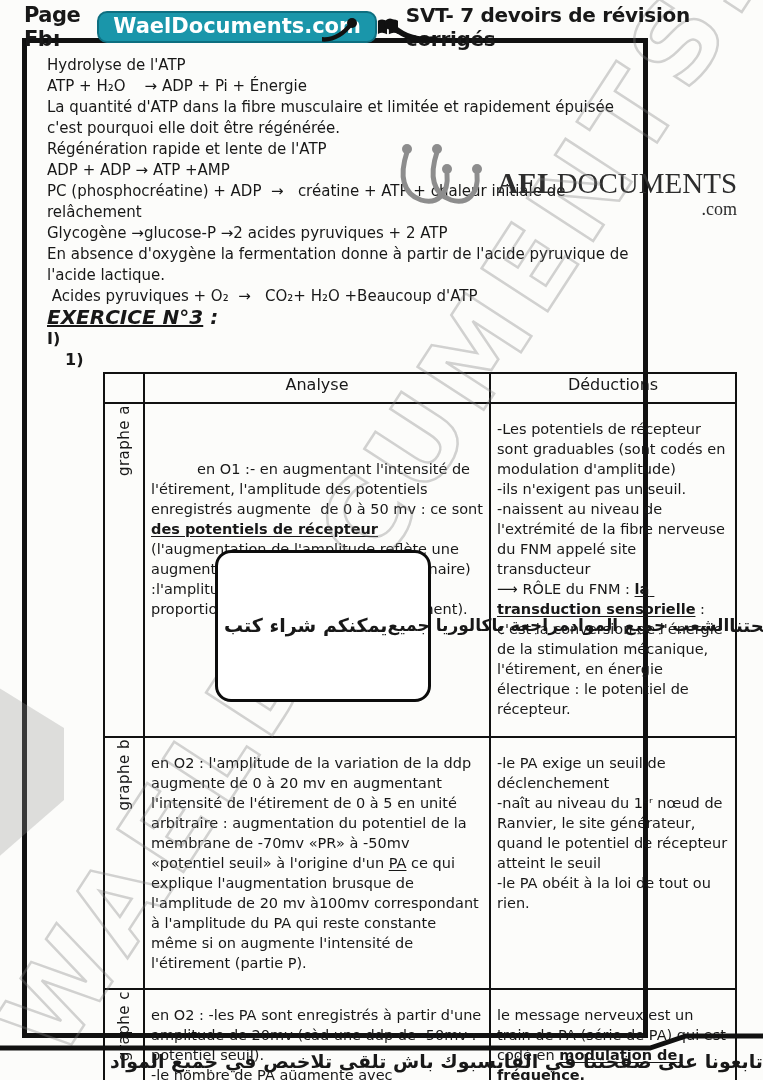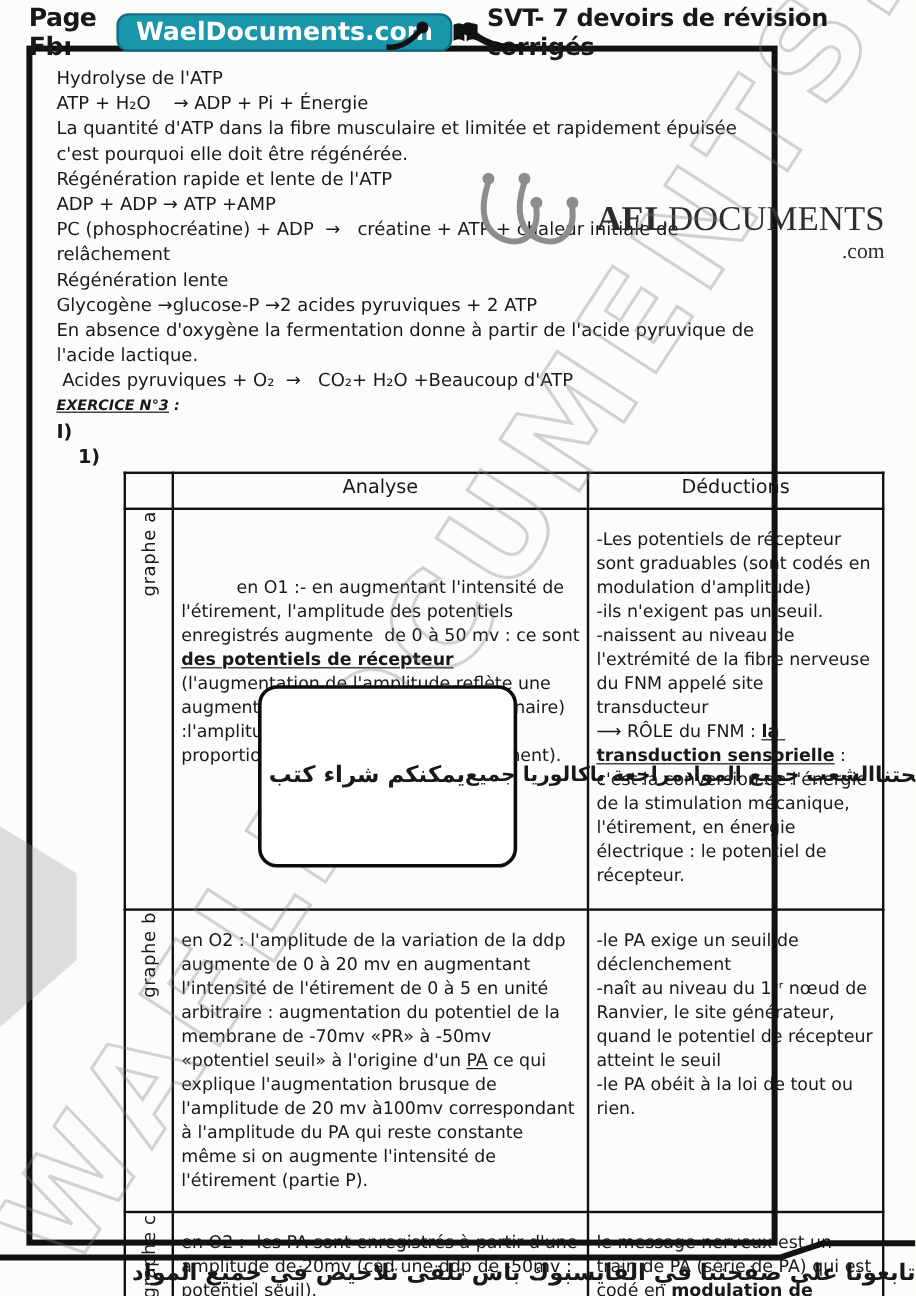--- a/index.html
+++ b/index.html
@@ -9,21 +9,21 @@
   
   .topbar{position:absolute;top:0;left:0;right:0;height:38px;display:flex;align-items:center;justify-content:space-between;padding:16px 10px 0 24px;box-sizing:border-box;z-index:7;}
   .fb-label{font-weight:800;font-size:21px;letter-spacing:-.5px;}
   .site-badge{margin-left:7px;background:#1a96aa;color:#fff;font-weight:800;font-size:21px;padding:1px 14px 3px;border-radius:10px;border:2px solid #0e6f80;}
   .right-title{display:flex;align-items:center;gap:7px;font-weight:800;font-size:20px;letter-spacing:-.3px;}
   .swoosh{position:absolute;left:322px;top:14px;z-index:7;}
 
   
   .frame{position:absolute;left:22px;top:38px;width:626px;height:1000px;border:5px solid #111;box-sizing:border-box;padding:12px 2px 0 20px;background:transparent;}
   .intro-line{font-size:15px;line-height:21px;white-space:pre-wrap;}
-  .exo-head{font-size:12px;line-height:21px;font-weight:800;font-style:italic;}
+  .exo-head{font-size:20px;line-height:21px;font-weight:800;font-style:italic;}
   .exo-head .hd{text-decoration:underline;}
   .roman{font-size:16px;line-height:21px;font-weight:700;}
   .num1{font-size:16px;line-height:21px;font-weight:700;padding-left:18px;}
 
   
   .logo{position:absolute;left:393px;top:138px;display:flex;align-items:flex-end;gap:8px;z-index:1;}
   .logo-text{font-family:"Liberation Serif","DejaVu Serif",serif;color:#2d2d2d;line-height:30px;font-size:29px;margin-top:22px;}
   .logo-text .lb{font-weight:800;}
   .logo-tld{display:block;text-align:right;font-size:18px;line-height:22px;}
 
@@ -82,21 +82,20 @@
     <path d="M68,10 C80,22 96,27 112,25" stroke="#111" stroke-width="5.5" fill="none" stroke-linecap="round"></path>
   </svg>
 
   <div class="frame">
     <div class="intro-line">Hydrolyse de l'ATP</div>
     <div class="intro-line">ATP + H₂O    → ADP + Pi + Énergie</div>
     <div class="intro-line" style="max-width:668px;">La quantité d'ATP dans la fibre musculaire et limitée et rapidement épuisée c'est pourquoi elle doit être régénérée.</div>
     <div class="intro-line">Régénération rapide et lente de l'ATP</div>
     <div class="intro-line">ADP + ADP → ATP +AMP</div>
     <div class="intro-line">PC (phosphocréatine) + ADP  →   créatine + ATP + chaleur initiale de relâchement</div>
-    <div class="intro-line">Régénération lente</div>
     <div class="intro-line">Glycogène →glucose-P →2 acides pyruviques + 2 ATP</div>
     <div class="intro-line">En absence d'oxygène la fermentation donne à partir de l'acide pyruvique de l'acide lactique.</div>
     <div class="intro-line"> Acides pyruviques + O₂  →   CO₂+ H₂O +Beaucoup d'ATP</div>
 
     <div class="exo-head"><span class="hd">EXERCICE N°3</span><span> :</span></div>
     <div class="roman">I)</div>
     <div class="num1">1)</div>
 
     <table class="analysis">
       <colgroup>

